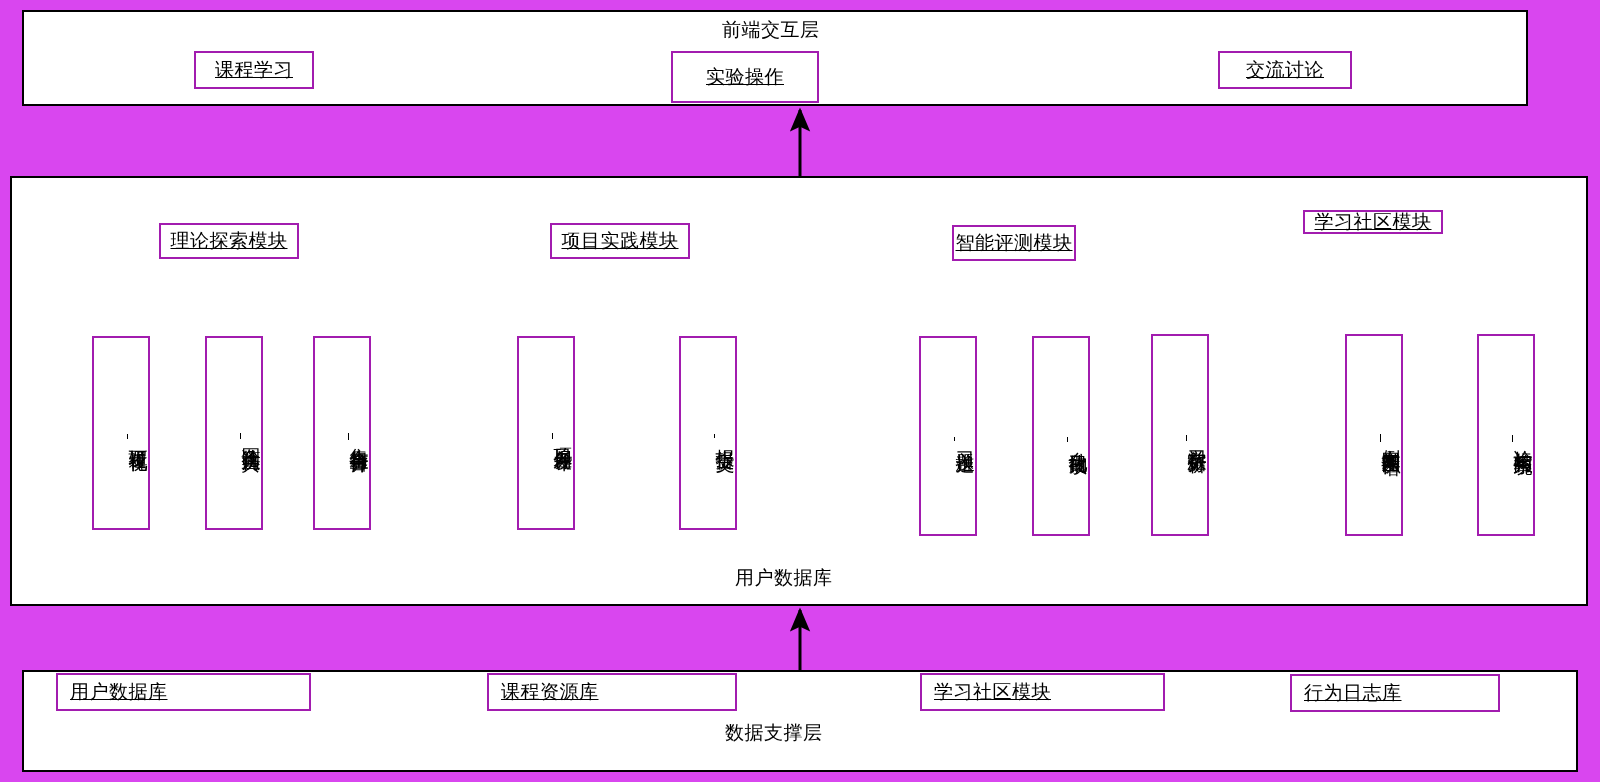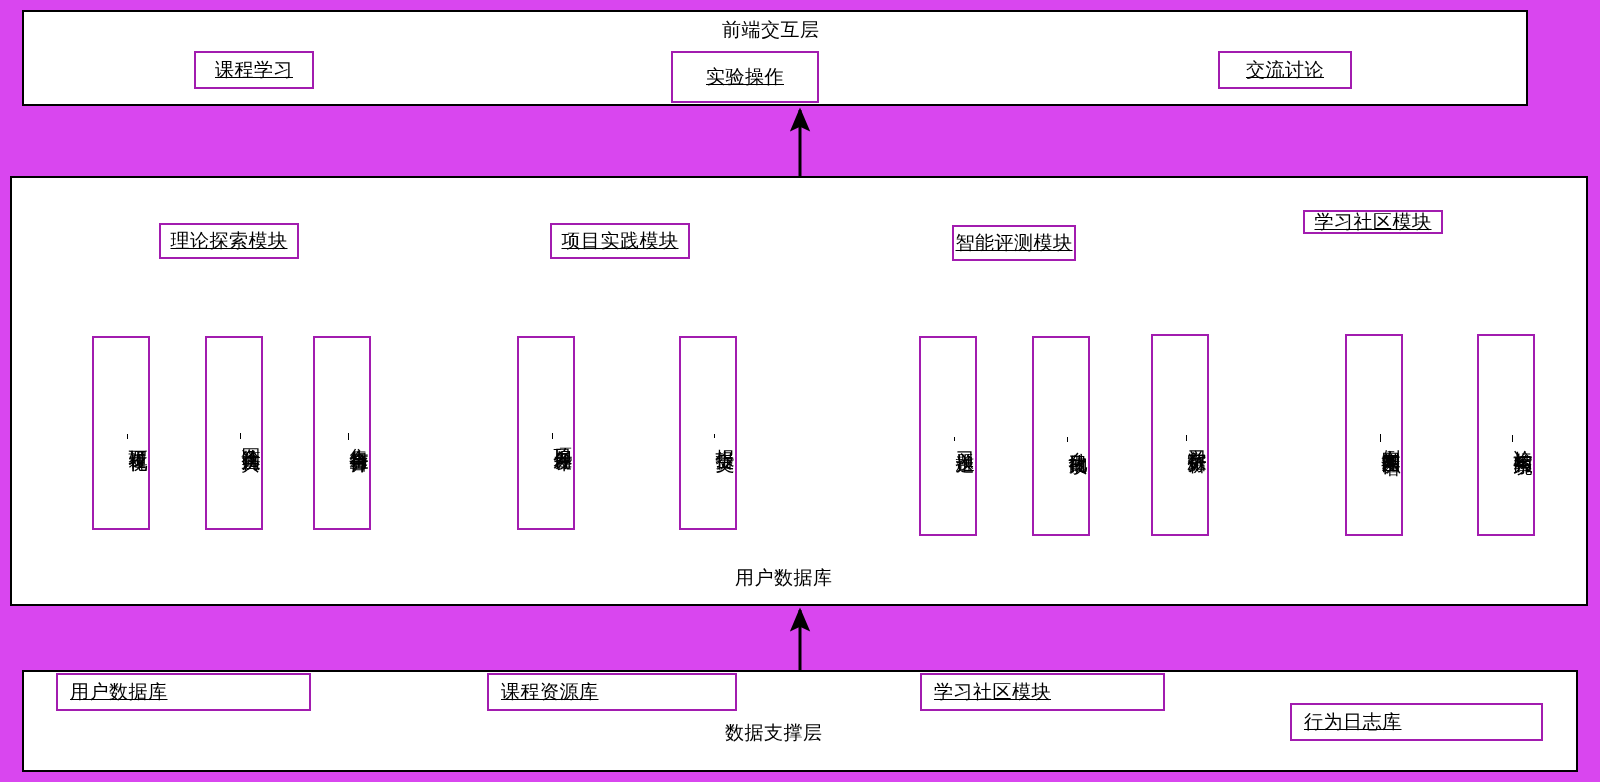--- a/index.html
+++ b/index.html
@@ -165,15 +165,15 @@
   <div class="node vertical" style="left:1345px; top:334px; width:58px; height:202px;">案例库与知识图谱</div>
   <div class="node vertical" style="left:1477px; top:334px; width:58px; height:202px;">论坛与问答系统</div>
 
   <div class="layer" style="left:22px; top:670px; width:1556px; height:102px;"></div>
 
   <div class="layer-label" style="left:725px; top:723px;">数据支撑层</div>
 
   <div class="node db" style="left:487px; top:673px; width:250px; height:38px;">课程资源库</div>
   <div class="node db" style="left:56px; top:673px; width:255px; height:38px;">用户数据库</div>
   <div class="node db" style="left:920px; top:673px; width:245px; height:38px;">学习社区模块</div>
-  <div class="node db" style="left:1290px; top:703px; width:253px; height:38px;">行为日志库</div>
+  <div class="node db" style="left:1290px; top:674px; width:210px; height:38px;">行为日志库</div>
 
 </div>
 
 </body></html>

